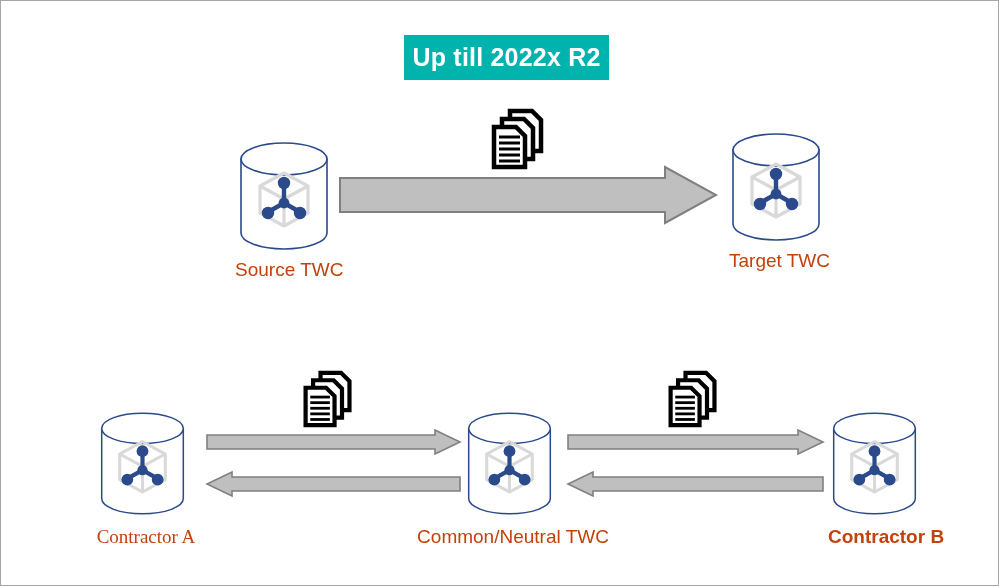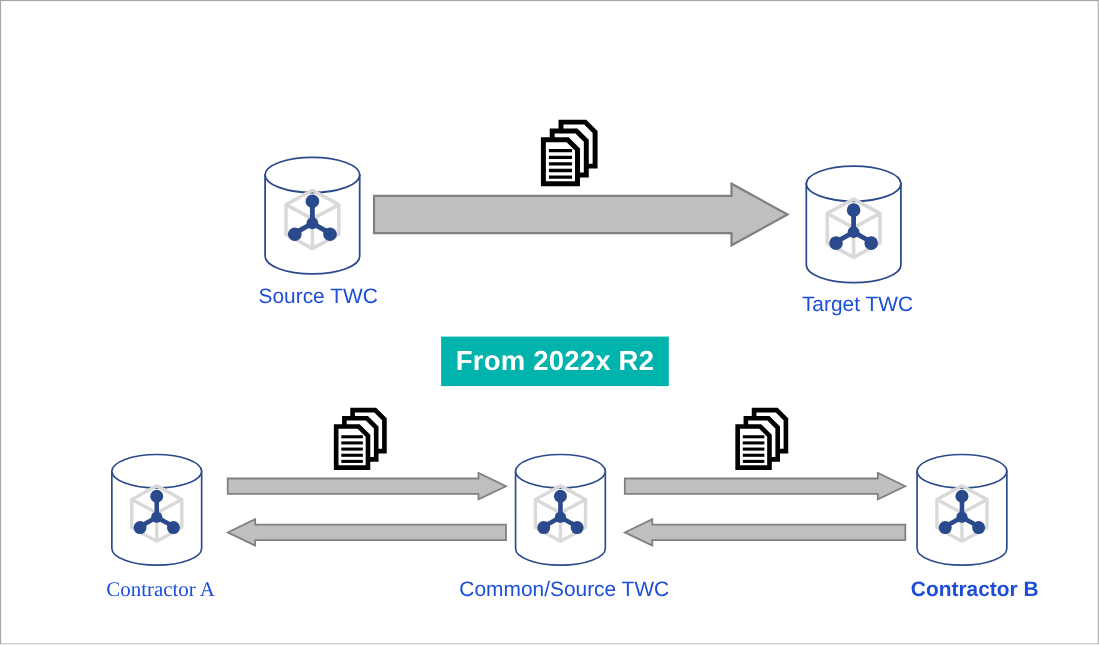--- a/index.html
+++ b/index.html
@@ -41,21 +41,21 @@
   }
   .cyl-wrap {
     position: absolute;
     left: 0;
     top: 0;
   }
   .node-label {
     position: absolute;
     width: 100%;
     text-align: center;
-    color: #1d4ed8;
+    color: #c2410c;
     font-size: 19px;
     white-space: nowrap;
     left: 0;
   }
 
   
   .docs {
     position: absolute;
   }
 
@@ -64,20 +64,23 @@
     position: absolute;
   }
 
   svg { display: block; overflow: visible; }
 </style>
 </head>
 <body>
 
 <div id="canvas">
 
+  <div class="banner" style="left:403px; top:34px; width:205px; height:45px;">
+    <span>Up till 2022x R2</span>
+  </div>
 
   <div class="node" style="left:234px; top:140px; width:105px; height:145px;">
     <div class="cyl-wrap">
       <svg width="98" height="110" viewBox="0 0 98 110">
 
         <path d="M6 18 L6 92 A43 16 0 0 0 92 92 L92 18 Z" fill="#ffffff" stroke="#2b4a8b" stroke-width="1.6"></path>
 
         <ellipse cx="49" cy="18" rx="43" ry="16" fill="#ffffff" stroke="#2b4a8b" stroke-width="1.6"></ellipse>
 
         <g stroke="#d9d9d9" stroke-width="3.2" fill="none" stroke-linejoin="round">
@@ -117,21 +120,21 @@
       <g stroke="#000000" stroke-width="3" stroke-linecap="butt">
         <line x1="11" y1="30" x2="32" y2="30"></line>
         <line x1="11" y1="36" x2="32" y2="36"></line>
         <line x1="11" y1="42" x2="32" y2="42"></line>
         <line x1="11" y1="48" x2="32" y2="48"></line>
         <line x1="11" y1="54" x2="32" y2="54"></line>
       </g>
     </svg>
   </div>
 
-  <div class="node" style="left:726px; top:148px; width:105px; height:145px;">
+  <div class="node" style="left:726px; top:131px; width:105px; height:145px;">
     <div class="cyl-wrap">
       <svg width="98" height="110" viewBox="0 0 98 110">
         <path d="M6 18 L6 92 A43 16 0 0 0 92 92 L92 18 Z" fill="#ffffff" stroke="#2b4a8b" stroke-width="1.6"></path>
         <ellipse cx="49" cy="18" rx="43" ry="16" fill="#ffffff" stroke="#2b4a8b" stroke-width="1.6"></ellipse>
         <g stroke="#d9d9d9" stroke-width="3.2" fill="none" stroke-linejoin="round">
           <path d="M49 32 L73 45 L73 72 L49 85 L25 72 L25 45 Z"></path>
           <path d="M49 58 L49 85"></path>
           <path d="M49 58 L25 45"></path>
           <path d="M49 58 L73 45"></path>
         </g>
@@ -142,23 +145,20 @@
           <circle cx="49" cy="42" r="6.2" stroke="none"></circle>
           <circle cx="33" cy="72" r="6.2" stroke="none"></circle>
           <circle cx="65" cy="72" r="6.2" stroke="none"></circle>
           <circle cx="49" cy="62" r="5.4" stroke="none"></circle>
         </g>
       </svg>
     </div>
     <div class="node-label" style="top:118px;">Target TWC</div>
   </div>
 
-  <div class="banner" style="left:400px; top:305px; width:207px; height:45px;">
-    <span>From 2022x R2</span>
-  </div>
 
   <div class="node" style="left:95px; top:410px; width:100px; height:145px;">
     <div class="cyl-wrap">
       <svg width="93" height="105" viewBox="0 0 98 110">
         <path d="M6 18 L6 92 A43 16 0 0 0 92 92 L92 18 Z" fill="#ffffff" stroke="#2b4a8b" stroke-width="1.6"></path>
         <ellipse cx="49" cy="18" rx="43" ry="16" fill="#ffffff" stroke="#2b4a8b" stroke-width="1.6"></ellipse>
         <g stroke="#d9d9d9" stroke-width="3.2" fill="none" stroke-linejoin="round">
           <path d="M49 32 L73 45 L73 72 L49 85 L25 72 L25 45 Z"></path>
           <path d="M49 58 L49 85"></path>
           <path d="M49 58 L25 45"></path>
@@ -222,21 +222,21 @@
           <line x1="49" y1="45" x2="49" y2="62"></line>
           <line x1="49" y1="62" x2="33" y2="71"></line>
           <line x1="49" y1="62" x2="65" y2="71"></line>
           <circle cx="49" cy="42" r="6.2" stroke="none"></circle>
           <circle cx="33" cy="72" r="6.2" stroke="none"></circle>
           <circle cx="65" cy="72" r="6.2" stroke="none"></circle>
           <circle cx="49" cy="62" r="5.4" stroke="none"></circle>
         </g>
       </svg>
     </div>
-    <div class="node-label" style="top:115px; left:-98px; width:296px;">Common/Source TWC</div>
+    <div class="node-label" style="top:115px; left:-98px; width:296px;">Common/Neutral TWC</div>
   </div>
 
   <div class="arrow" style="left:566px; top:428px;">
     <svg width="257" height="26" viewBox="0 0 257 26">
       <path d="M1 6 L231 6 L231 1 L256 13 L231 25 L231 20 L1 20 Z" fill="#bfbfbf" stroke="#808080" stroke-width="1.6" stroke-linejoin="miter"></path>
     </svg>
   </div>
 
   <div class="arrow" style="left:566px; top:470px;">
     <svg width="257" height="26" viewBox="0 0 257 26">

